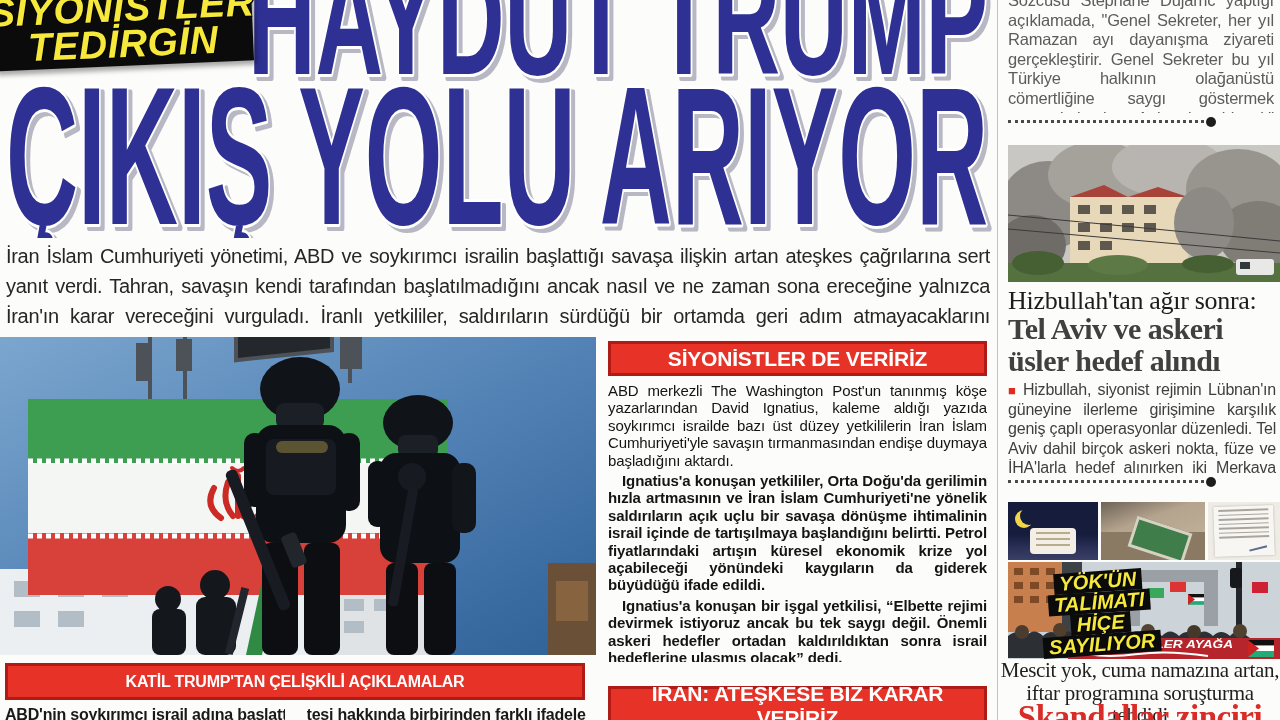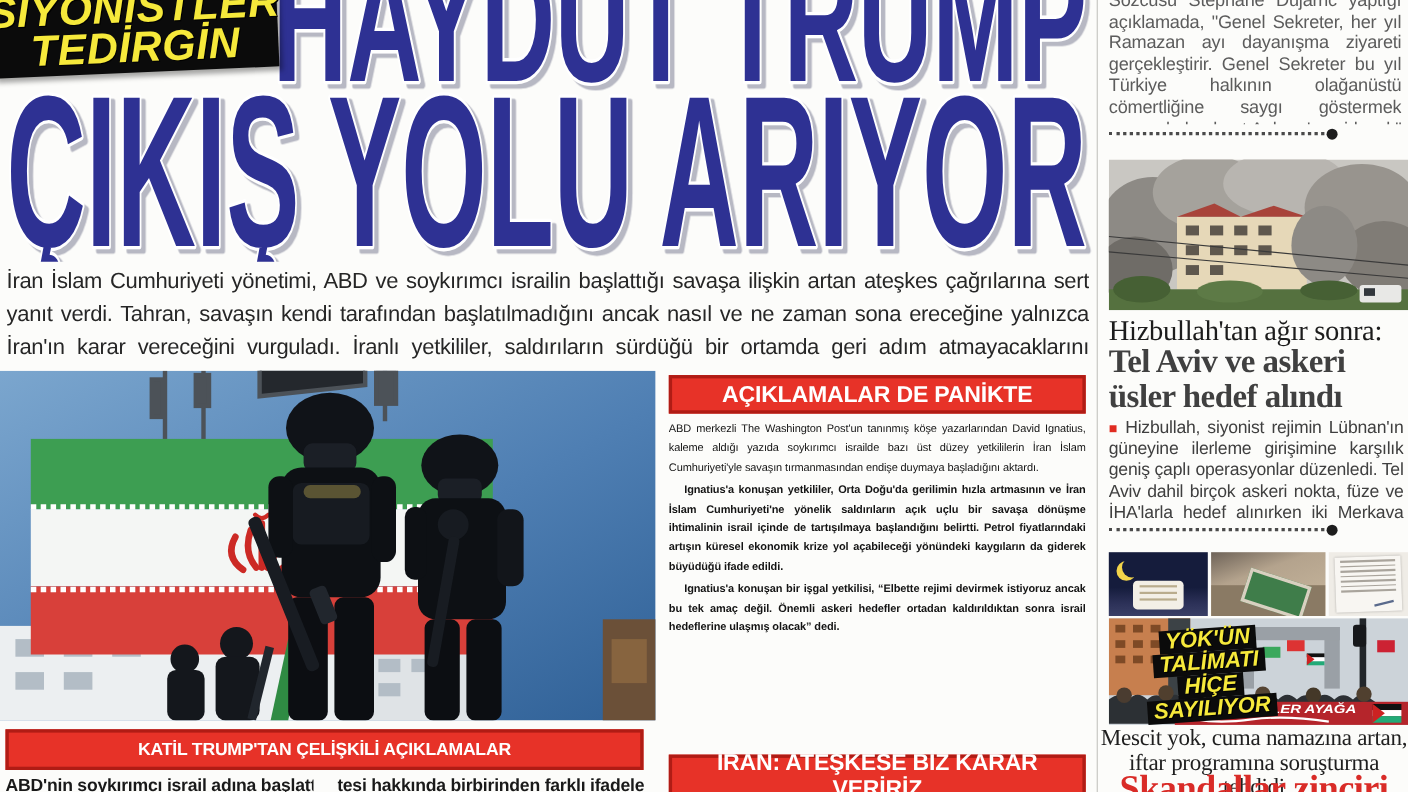--- a/index.html
+++ b/index.html
@@ -28,21 +28,21 @@
   }
   
   .rbanner{
     position:absolute;background:#e73228;border:3px solid #b01c15;
     color:#fff;font-weight:bold;display:flex;align-items:center;justify-content:center;
     text-align:center;letter-spacing:-.2px;
   }
   
   .mid-body{
     position:absolute;left:608px;top:382px;width:379px;height:280px;overflow:hidden;
-    font-size:10px;line-height:17.4px;color:#141414;text-align:justify;letter-spacing:-.1px;
+    font-size:15px;line-height:17.4px;color:#141414;text-align:justify;letter-spacing:-.1px;
   }
   .mid-body p{margin:0 0 3px 0;}
   .mid-body p.ind{text-indent:14px;font-weight:bold;}
   
   .vrule{position:absolute;left:997px;top:0;width:1px;height:720px;background:#c2c2bf;}
   
   .un-text{
     position:absolute;left:1008px;top:-9px;width:266px;height:122px;overflow:hidden;
     font-size:16.5px;line-height:19.6px;color:#5c5c5c;text-align:justify;letter-spacing:-.2px;
   }
@@ -221,25 +221,25 @@
     <rect x="548" y="226" width="48" height="92" fill="#6b5038"></rect>
     <rect x="556" y="244" width="32" height="40" fill="#87643f"></rect>
   </svg>
 
   <div class="rbanner" style="left:5px;top:663px;width:574px;height:31px;font-size:16px;">KATİL TRUMP'TAN ÇELİŞKİLİ AÇIKLAMALAR</div>
   <div class="lcols">
     <span>ABD'nin soykırımcı israil adına başlattığı İran sava-</span>
     <span>tesi hakkında birbirinden farklı ifadeler kullandı</span>
   </div>
 
-  <div class="rbanner" style="left:608px;top:341px;width:373px;height:29px;font-size:21px;">AÇIKLAMALAR DE PANİKTE</div>
+  <div class="rbanner" style="left:608px;top:341px;width:373px;height:29px;font-size:21px;">SİYONİSTLER DE VERİRİZ</div>
   <div class="mid-body">
     <p>ABD merkezli The Washington Post'un tanınmış köşe yazarlarından David Ignatius, kaleme aldığı yazıda soykırımcı israilde bazı üst düzey yetkililerin İran İslam Cumhuriyeti'yle savaşın tırmanmasından endişe duymaya başladığını aktardı.</p>
     <p class="ind">Ignatius'a konuşan yetkililer, Orta Doğu'da gerilimin hızla artmasının ve İran İslam Cumhuriyeti'ne yönelik saldırıların açık uçlu bir savaşa dönüşme ihtimalinin israil içinde de tartışılmaya başlandığını belirtti. Petrol fiyatlarındaki artışın küresel ekonomik krize yol açabileceği yönündeki kaygıların da giderek büyüdüğü ifade edildi.</p>
-    <p class="ind">Ignatius'a konuşan bir işgal yetkilisi, “Elbette rejimi devirmek istiyoruz ancak bu tek amaç değil. Önemli askeri hedefler ortadan kaldırıldıktan sonra israil hedeflerine ulaşmış olacak” dedi.</p>
+    <p class="ind">Ignatius'a konuşan bir işgal yetkilisi, “Elbette rejimi devirmek istiyoruz ancak bu tek saygı değil. Önemli askeri hedefler ortadan kaldırıldıktan sonra israil hedeflerine ulaşmış olacak” dedi.</p>
 
   </div>
   <div class="rbanner" style="left:608px;top:686px;width:373px;height:34px;font-size:21px;">İRAN: ATEŞKESE BİZ KARAR VERİRİZ</div>
 
   <div class="vrule"></div>
 
   <div class="un-text">Sözcüsü Stéphane Dujarric yaptığı açıklamada, "Genel Sekreter, her yıl Ramazan ayı dayanışma ziyareti gerçekleştirir. Genel Sekreter bu yıl Türkiye halkının olağanüstü cömertliğine saygı göstermek amacıyla başkent Ankara'ya gidecek" dedi.</div>
   <div class="dotsep" style="left:1008px;top:120px;"></div>
 
   <svg class="photo" style="left:1008px;top:145px;" width="272" height="137" viewBox="0 0 272 137">

